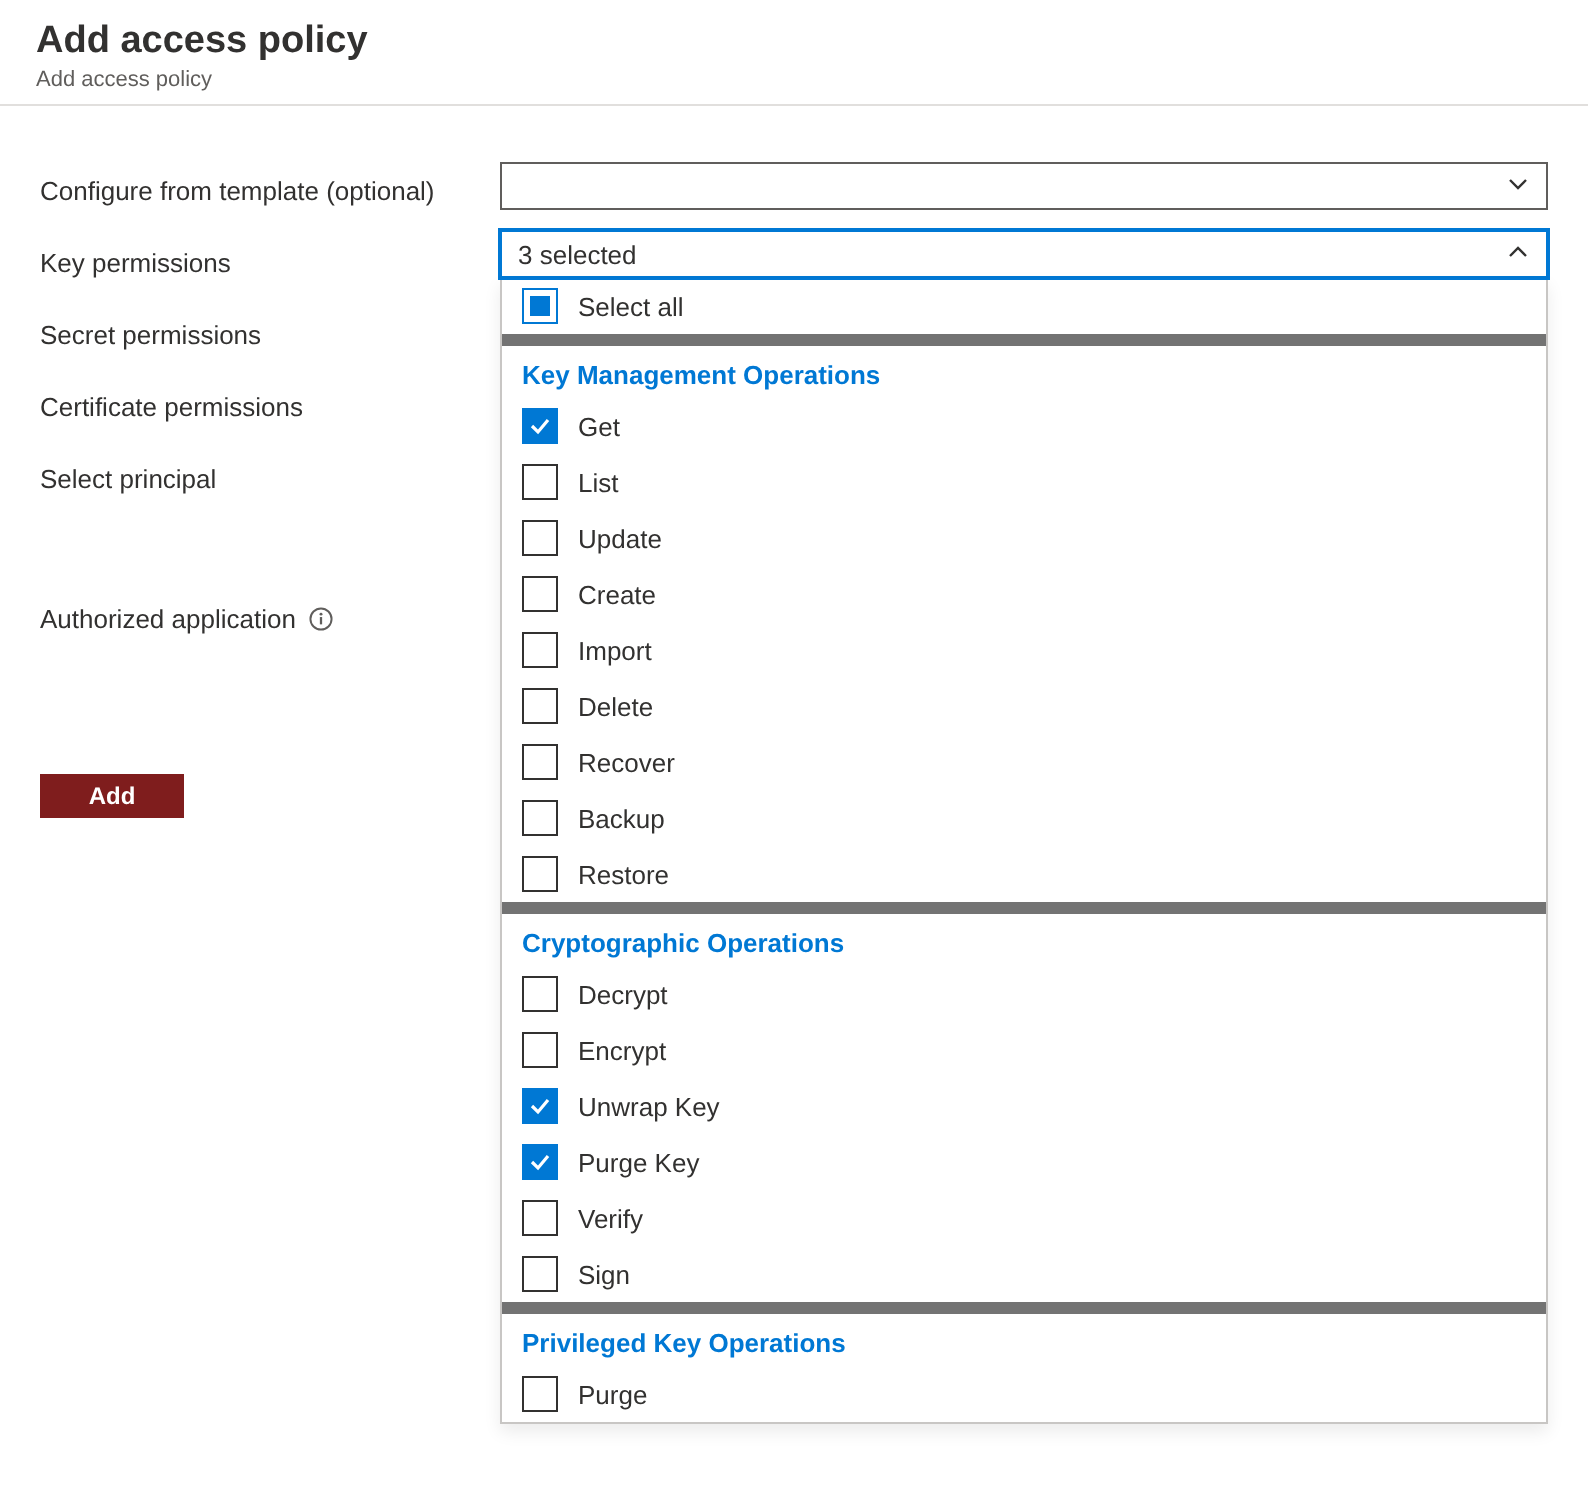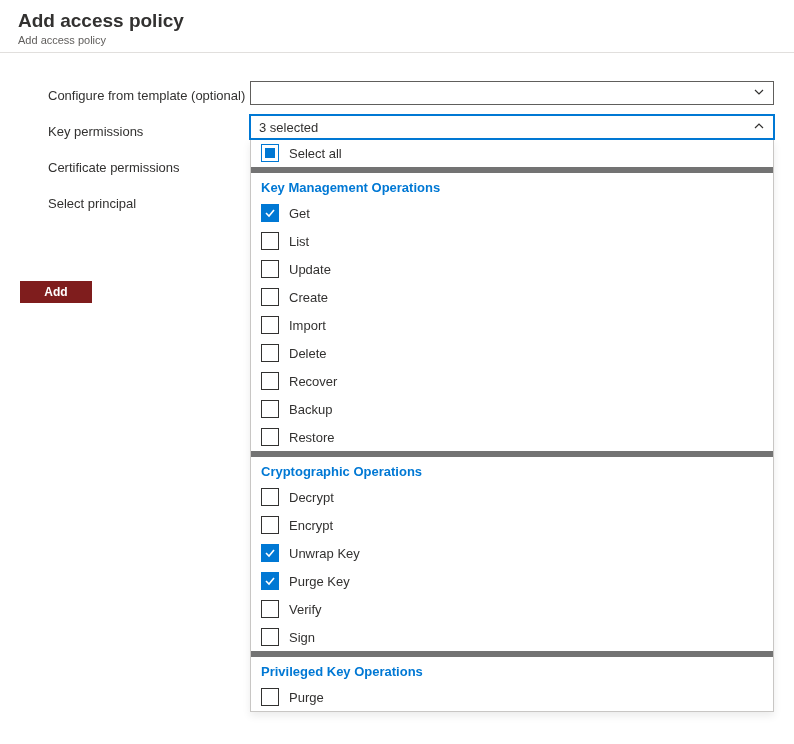--- a/index.html
+++ b/index.html
@@ -33,21 +33,20 @@
   .labels {
     width: 230px;
     flex-shrink: 0;
   }
   .label-row {
     height: 28px;
     display: flex;
     align-items: center;
     font-size: 13px;
     color: #323130;
-    margin-left: 28px;
   }
   .label-row + .label-row { margin-top: 8px; }
   .label-row.gap { margin-top: 42px; }
   .info-icon {
     display: inline-flex;
     margin-left: 6px;
   }
   .add-btn {
     margin-top: 64px;
     width: 72px;
@@ -130,22 +129,33 @@
 
 <div class="header">
   <h1>Add access policy</h1>
   <div class="crumb">Add access policy</div>
 </div>
 
 <div class="body">
   <div class="labels">
     <div class="label-row">Configure from template (optional)</div>
     <div class="label-row">Key permissions</div>
+    <div class="label-row">Secret permissions</div>
     <div class="label-row">Certificate permissions</div>
     <div class="label-row">Select principal</div>
+    <div class="label-row gap">
+      <span>Authorized application</span>
+      <span class="info-icon">
+        <svg width="13" height="13" viewBox="0 0 16 16">
+            <circle cx="8" cy="8" r="6.5" fill="none" stroke="#605e5c" stroke-width="1.2"></circle>
+            <circle cx="8" cy="5" r="0.9" fill="#605e5c"></circle>
+            <rect x="7.3" y="6.8" width="1.4" height="4.5" fill="#605e5c"></rect>
+          </svg>
+      </span>
+    </div>
     <button class="add-btn">Add</button>
   </div>
 
   <div class="controls">
     <div class="select-box spacer-top">
       <span></span>
       <span class="chev">
         <svg width="12" height="12" viewBox="0 0 12 12">
             <path d="M2 4 L6 8 L10 4" fill="none" stroke="#323130" stroke-width="1.2"></path>
           </svg>

